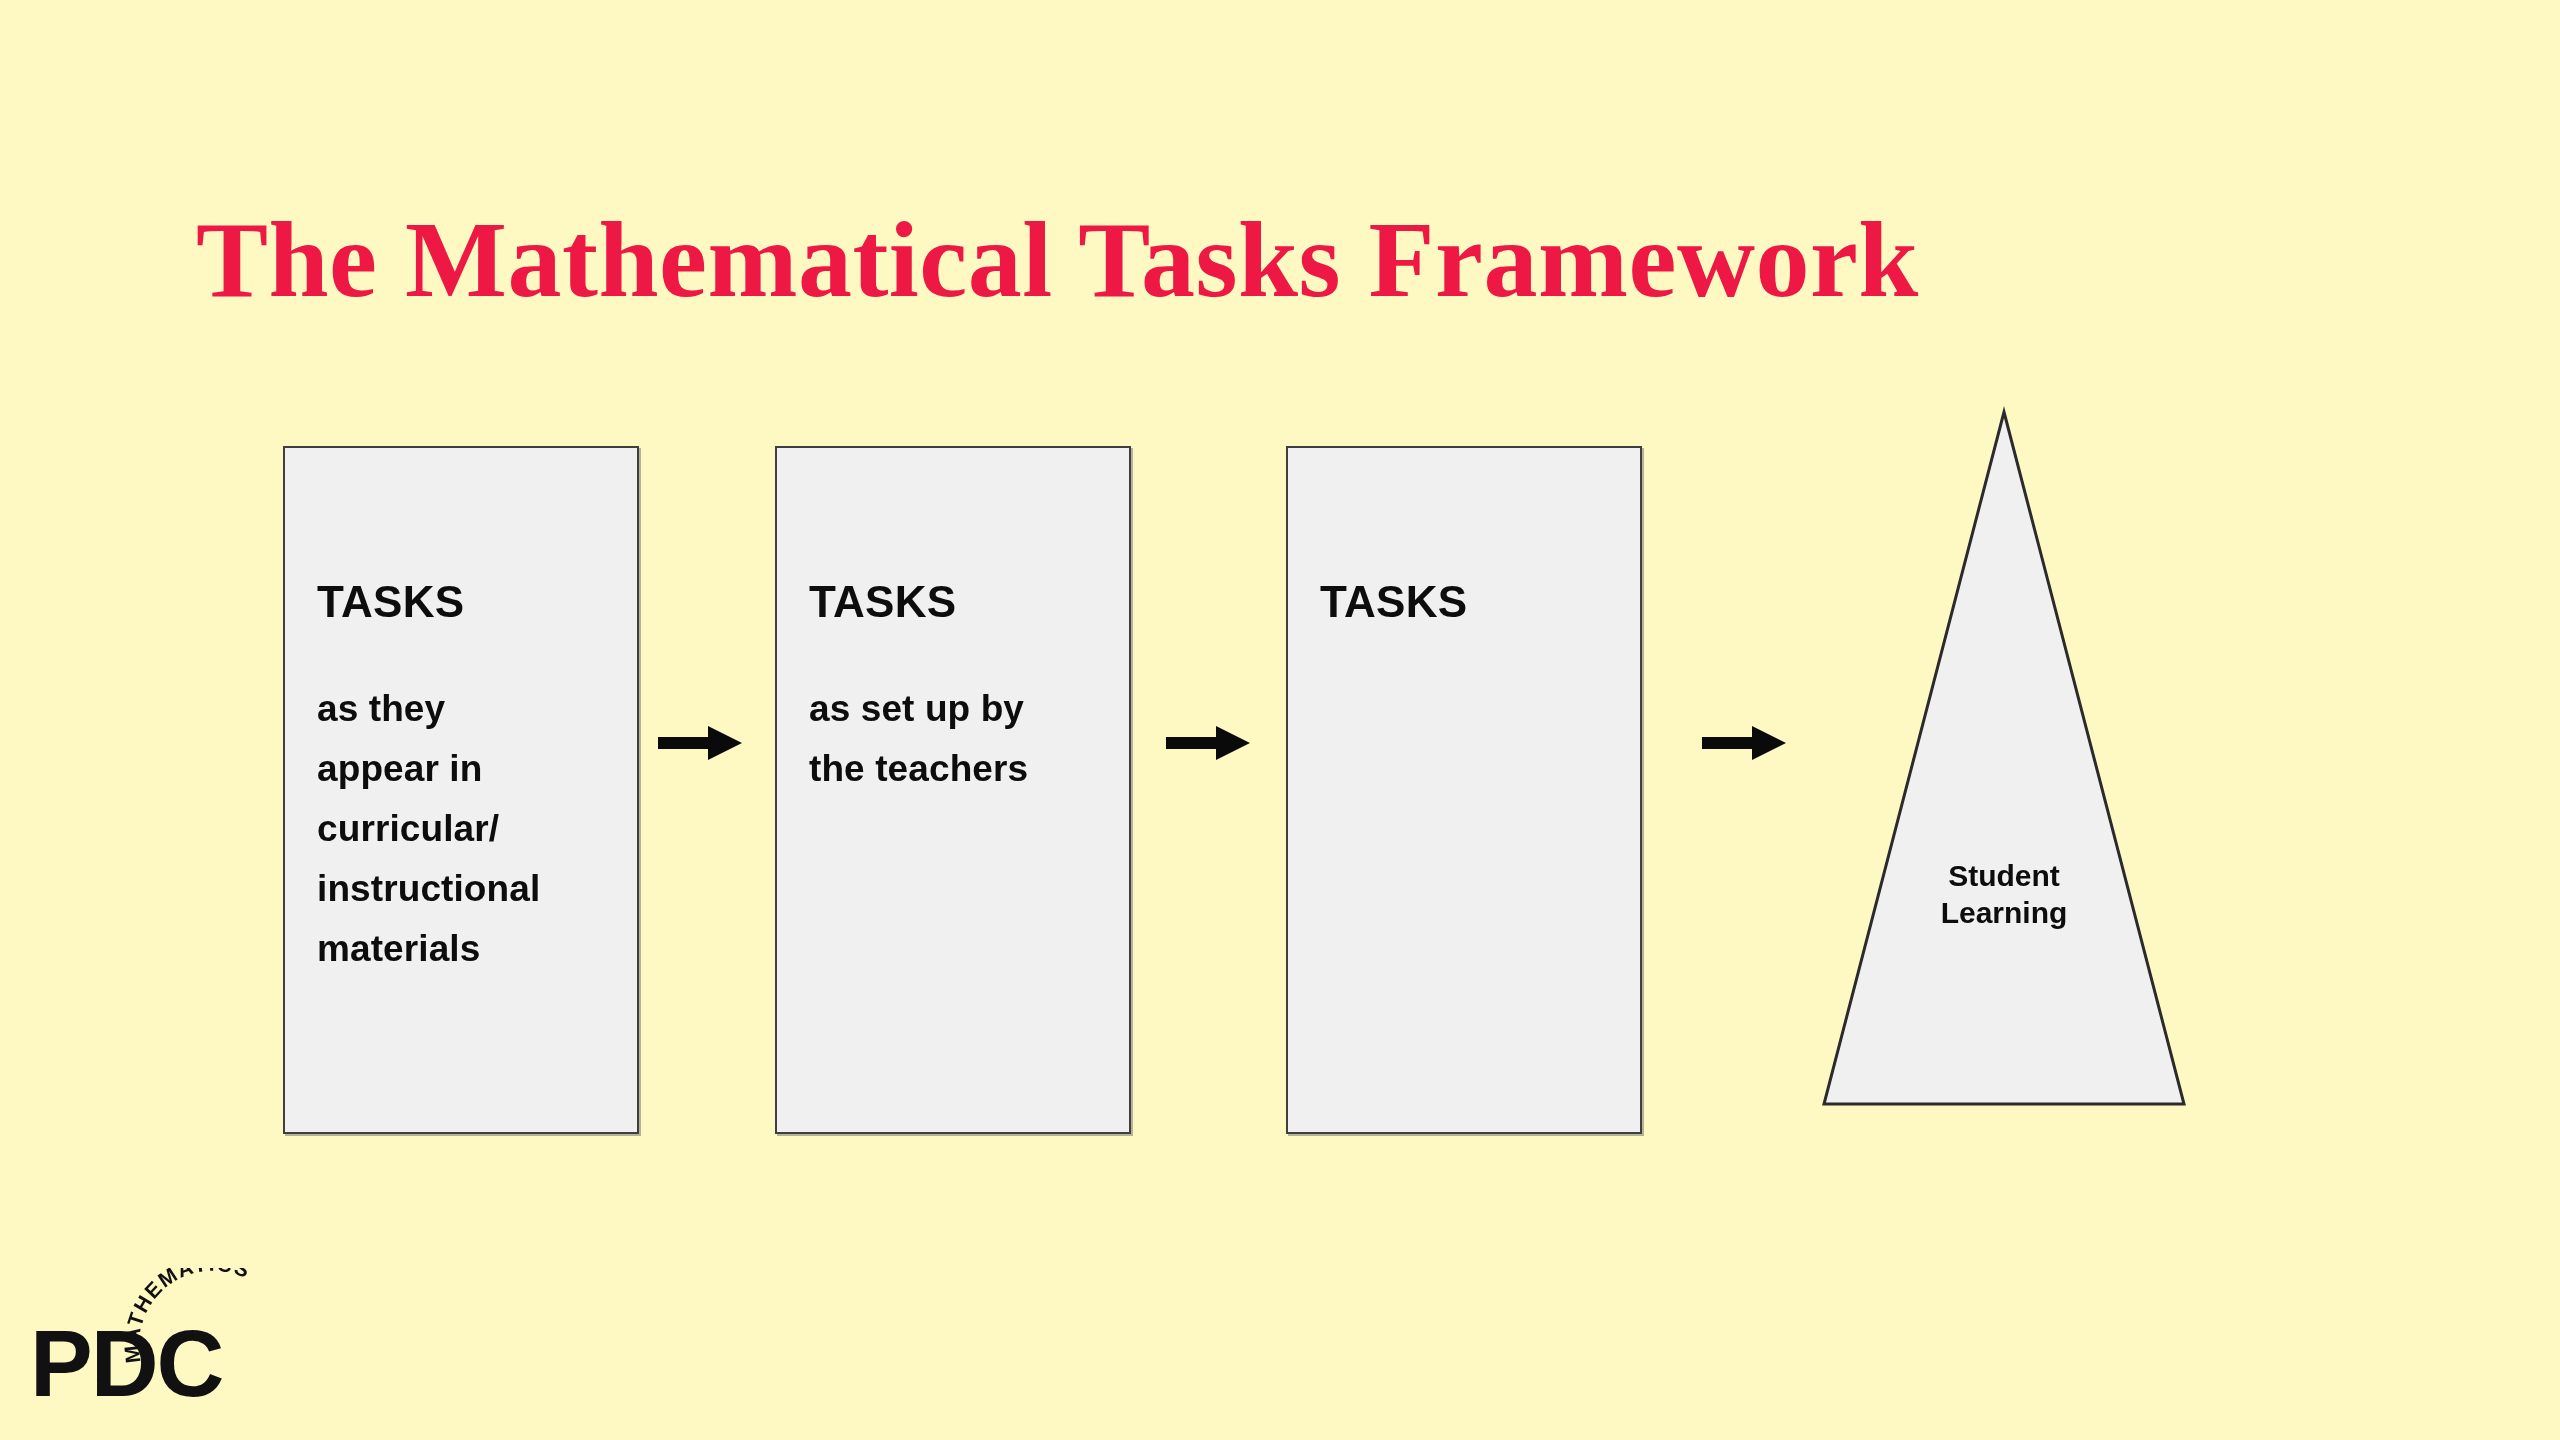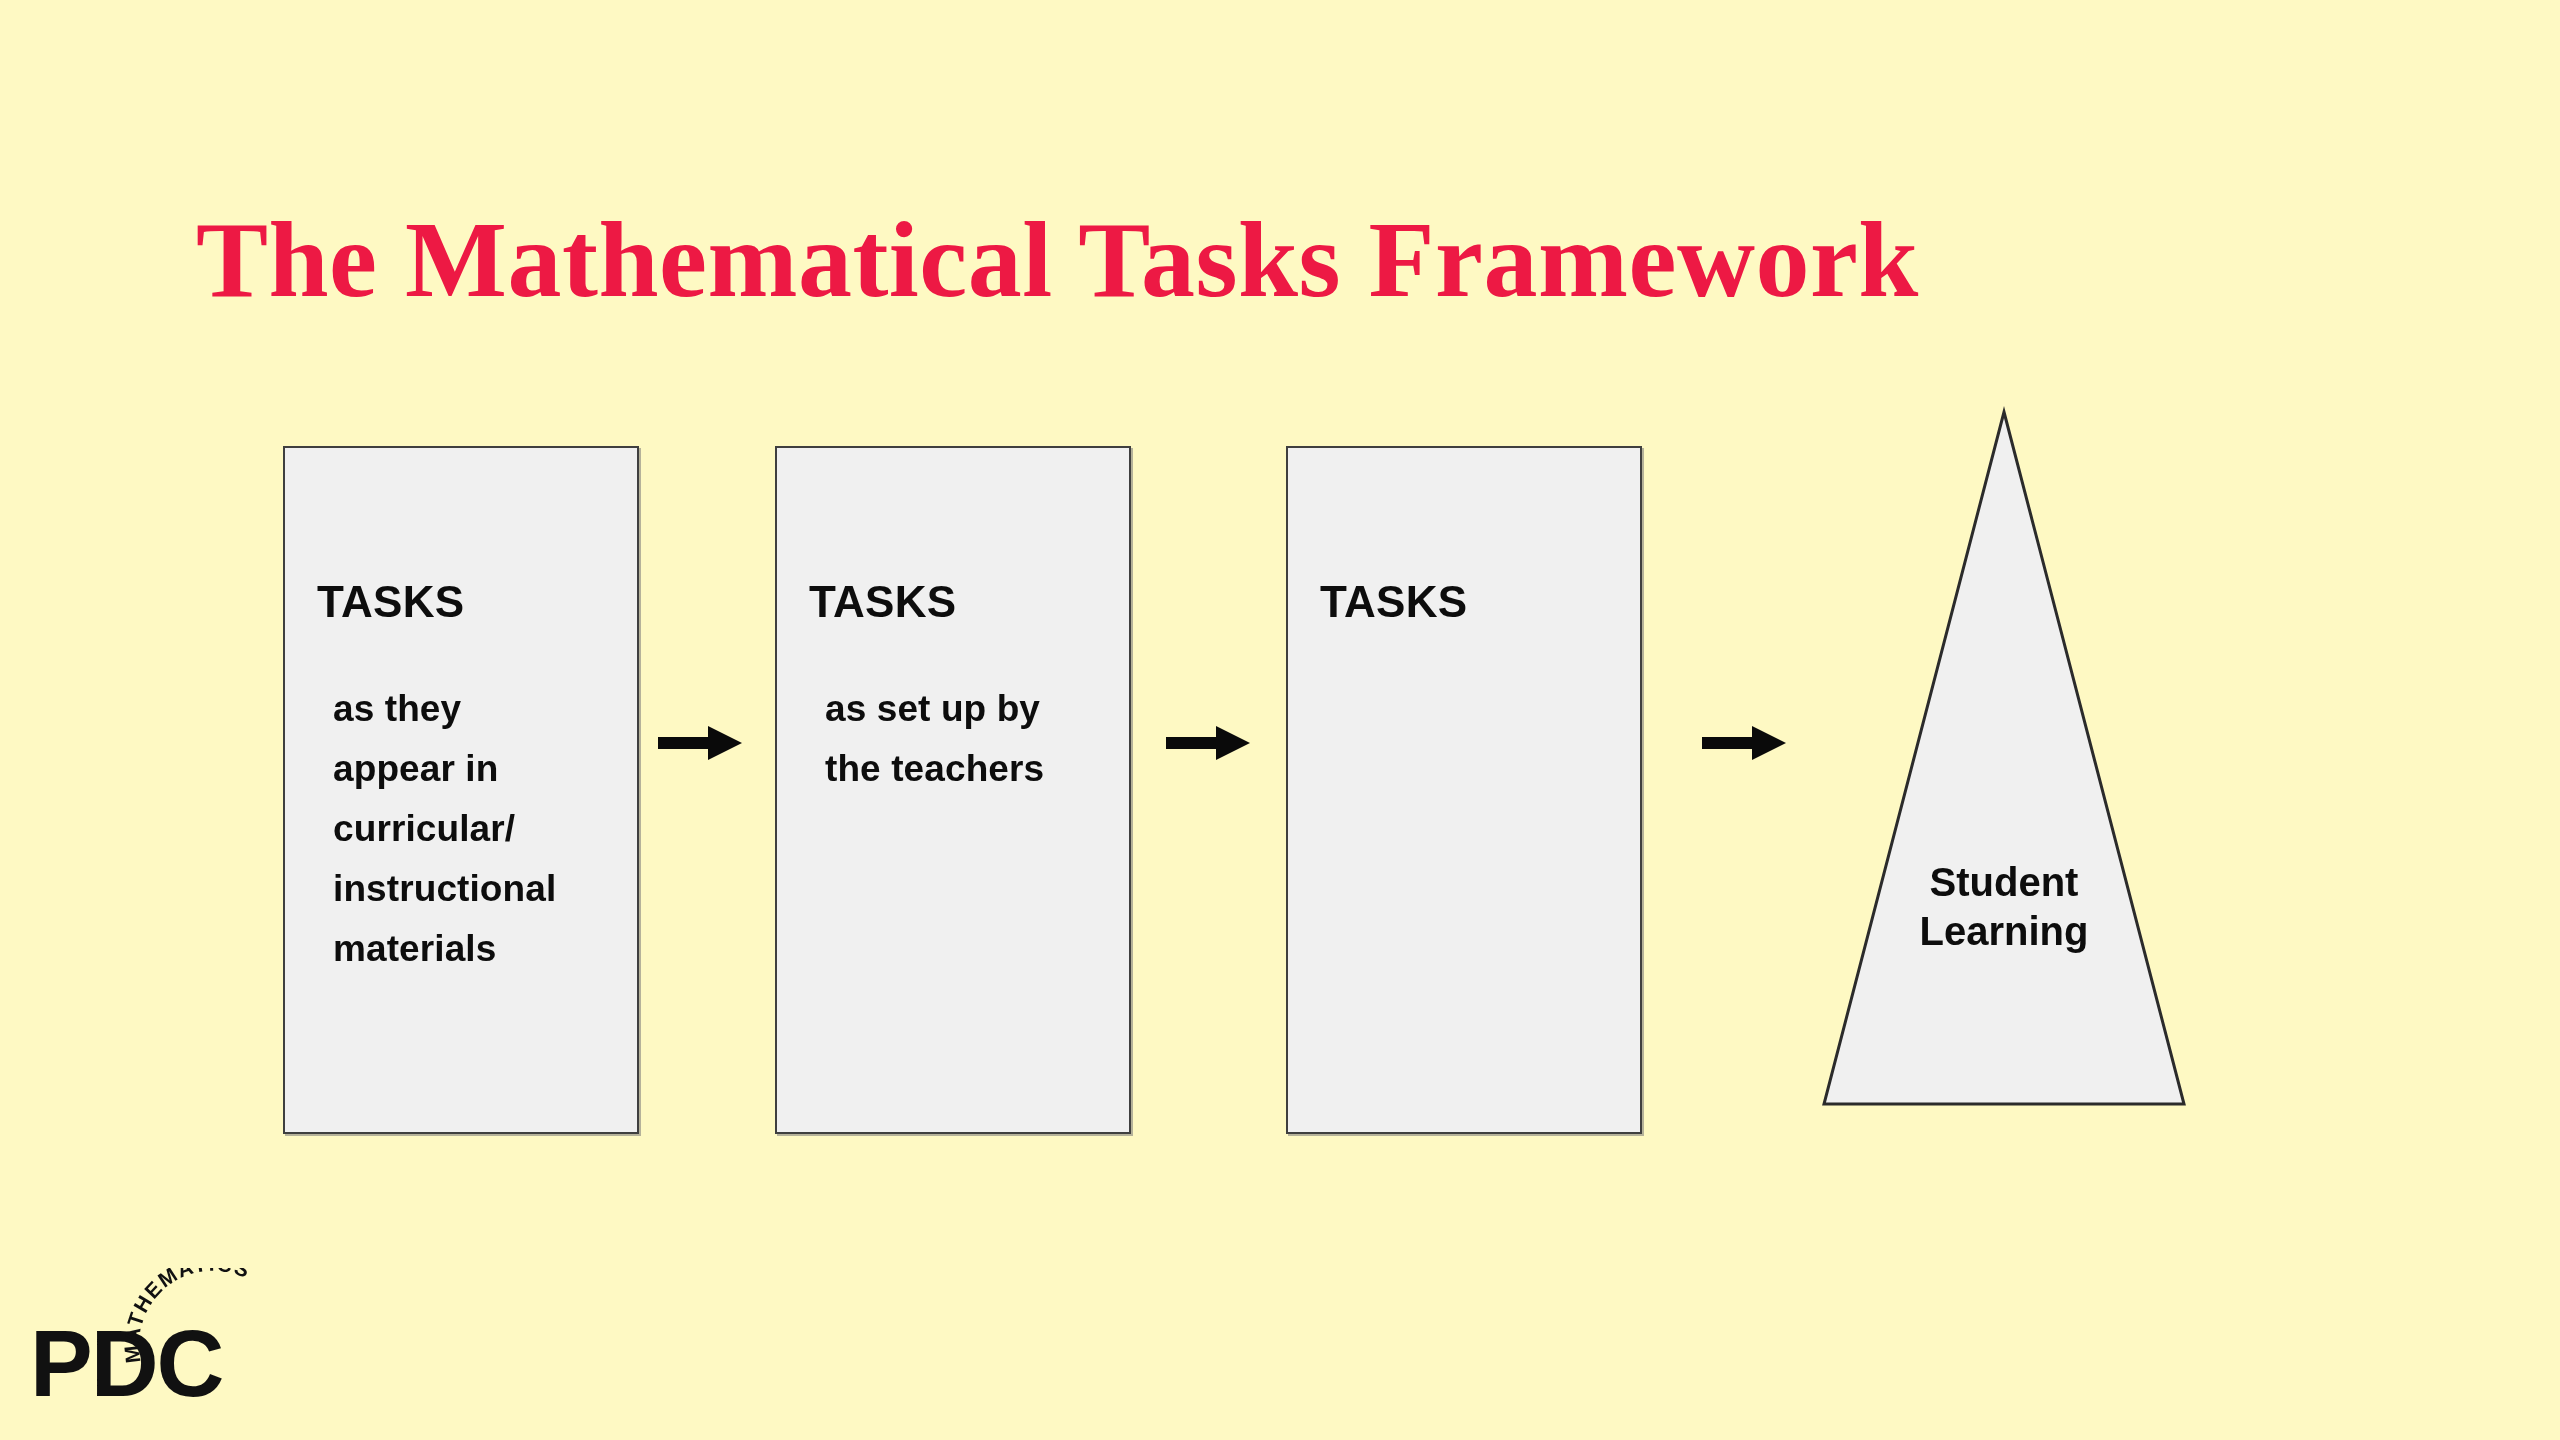--- a/index.html
+++ b/index.html
@@ -65,21 +65,21 @@
     line-height: 1.05;
     letter-spacing: 0.3px;
     margin: 0 0 54px 0;
   }
   .box-body {
     font-size: 37px;
     font-weight: bold;
     color: #0D0D0D;
     line-height: 1.62;
     letter-spacing: 0.1px;
-    margin: 16px;
+    margin: 0;
     white-space: pre-line;
   }
 
   
   .flow-arrow {
     position: absolute;
     top: 722px;
     width: 84px;
     height: 42px;
   }
@@ -96,21 +96,21 @@
     width: 372px;
     height: 704px;
   }
   .triangle-wrap svg { display: block; width: 100%; height: 100%; }
   .triangle-label {
     position: absolute;
     left: 0;
     right: 0;
     top: 452px;
     text-align: center;
-    font-size: 40px;
+    font-size: 30px;
     font-weight: bold;
     color: #0D0D0D;
     line-height: 1.22;
     white-space: pre-line;
     pointer-events: none;
   }
 
   
   .pdc-logo {
     position: absolute;

